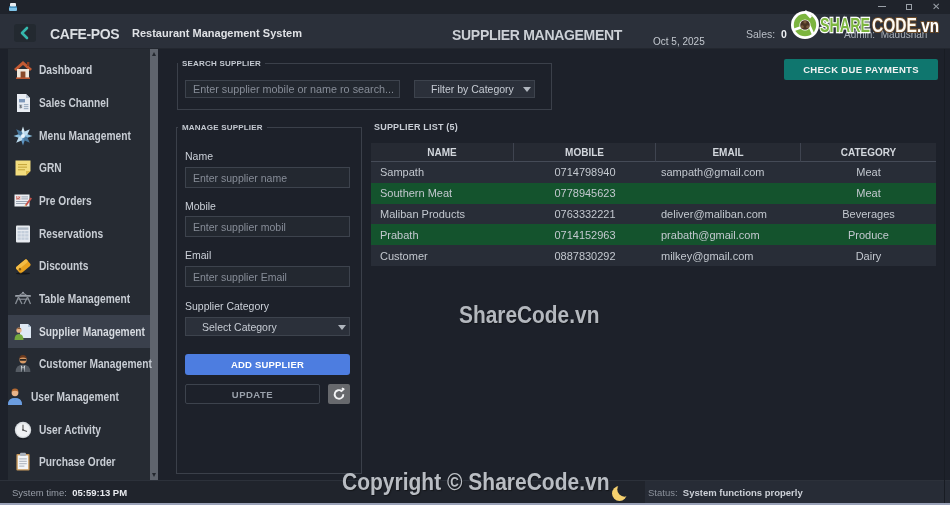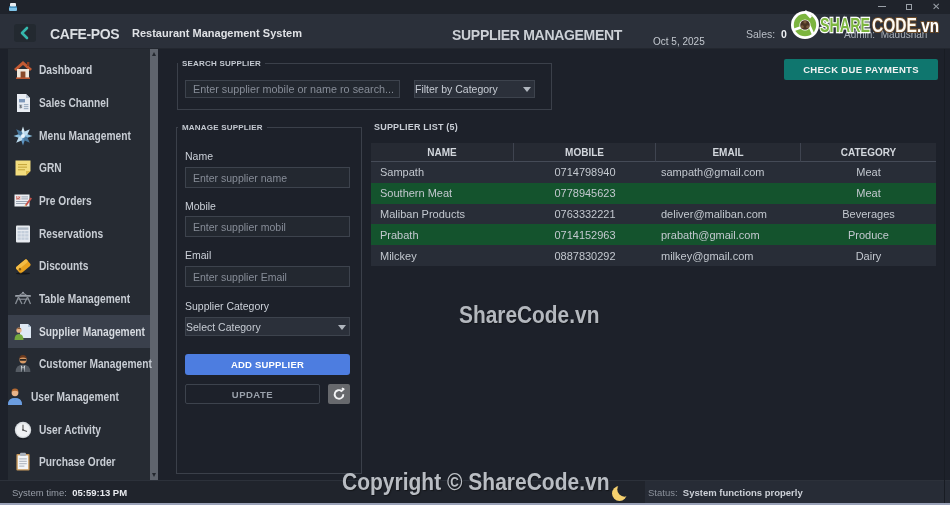--- a/index.html
+++ b/index.html
@@ -43,21 +43,21 @@
   color:#f2f2f2; font-weight:bold; font-size:9.5px; letter-spacing:0.3px; text-align:center; line-height:21px; }
 .groupbox { border:1px solid #3b404a; }
 .grouplabel { position:absolute; top:-5px; background:#1d212a; padding:0 4px; font-size:8px;
   font-weight:bold; color:#c3c8d0; letter-spacing:0.2px; }
 #searchbox { left:177px; top:63px; width:375px; height:47px; }
 #managebox { left:176px; top:127px; width:186px; height:347px; }
 
 .tinput { background:#232830; border:1px solid #3d434d; color:#878d98; font-size:10.5px;
   padding-left:7px; display:flex; align-items:center; white-space:nowrap; overflow:hidden; }
 .dropdown { background:#2b303a; border:1px solid #3d434d; color:#c6cbd3; font-size:10.5px;
-  padding-left:0; display:flex; align-items:center; white-space:nowrap; overflow:hidden; }
+  padding-left:16px; display:flex; align-items:center; white-space:nowrap; overflow:hidden; }
 .caret { position:absolute; width:0; height:0; border-left:4px solid transparent;
   border-right:4px solid transparent; border-top:5px solid #b0b6be; }
 .flabel { font-size:10.5px; color:#ccd1d9; }
 
 #addbtn { left:185px; top:354px; width:165px; height:21px; background:#4d7de0; border-radius:3px;
   color:#fff; font-weight:bold; font-size:9.5px; letter-spacing:0.2px; text-align:center; line-height:21px; }
 #updbtn { left:185px; top:384px; width:135px; height:20px; border:1px solid #3d434d; border-radius:2px;
   color:#9aa1ab; font-weight:bold; font-size:9.5px; letter-spacing:0.5px; text-align:center; line-height:19px; }
 #refbtn { left:328px; top:384px; width:22px; height:20px; background:#67696d; border-radius:2px; }
 
@@ -347,21 +347,21 @@
     <div class="tcell" style="left:290px;width:140px;">deliver@maliban.com</div>
     <div class="tcell tc-center" style="left:430px;width:135px;">Beverages</div>
   </div>
     <div class="abs trow even" style="top:224.4px;">
     <div class="tcell" style="left:9px;width:134px;">Prabath</div>
     <div class="tcell tc-center" style="left:143px;width:142px;">0714152963</div>
     <div class="tcell" style="left:290px;width:140px;">prabath@gmail.com</div>
     <div class="tcell tc-center" style="left:430px;width:135px;">Produce</div>
   </div>
     <div class="abs trow odd" style="top:245.2px;">
-    <div class="tcell" style="left:9px;width:134px;">Milckey</div>
+    <div class="tcell" style="left:9px;width:134px;">Customer</div>
     <div class="tcell tc-center" style="left:143px;width:142px;">0887830292</div>
     <div class="tcell" style="left:290px;width:140px;">milkey@gmail.com</div>
     <div class="tcell tc-center" style="left:430px;width:135px;">Dairy</div>
   </div>
   </div>
 
 <div id="wmcenter" class="abs">ShareCode.vn</div>
 <div id="wmcopy" class="abs">Copyright © ShareCode.vn</div>
 
 <svg id="wmlogo" class="abs" style="left:788px;top:3px" width="160" height="37" viewBox="0 0 160 37">

